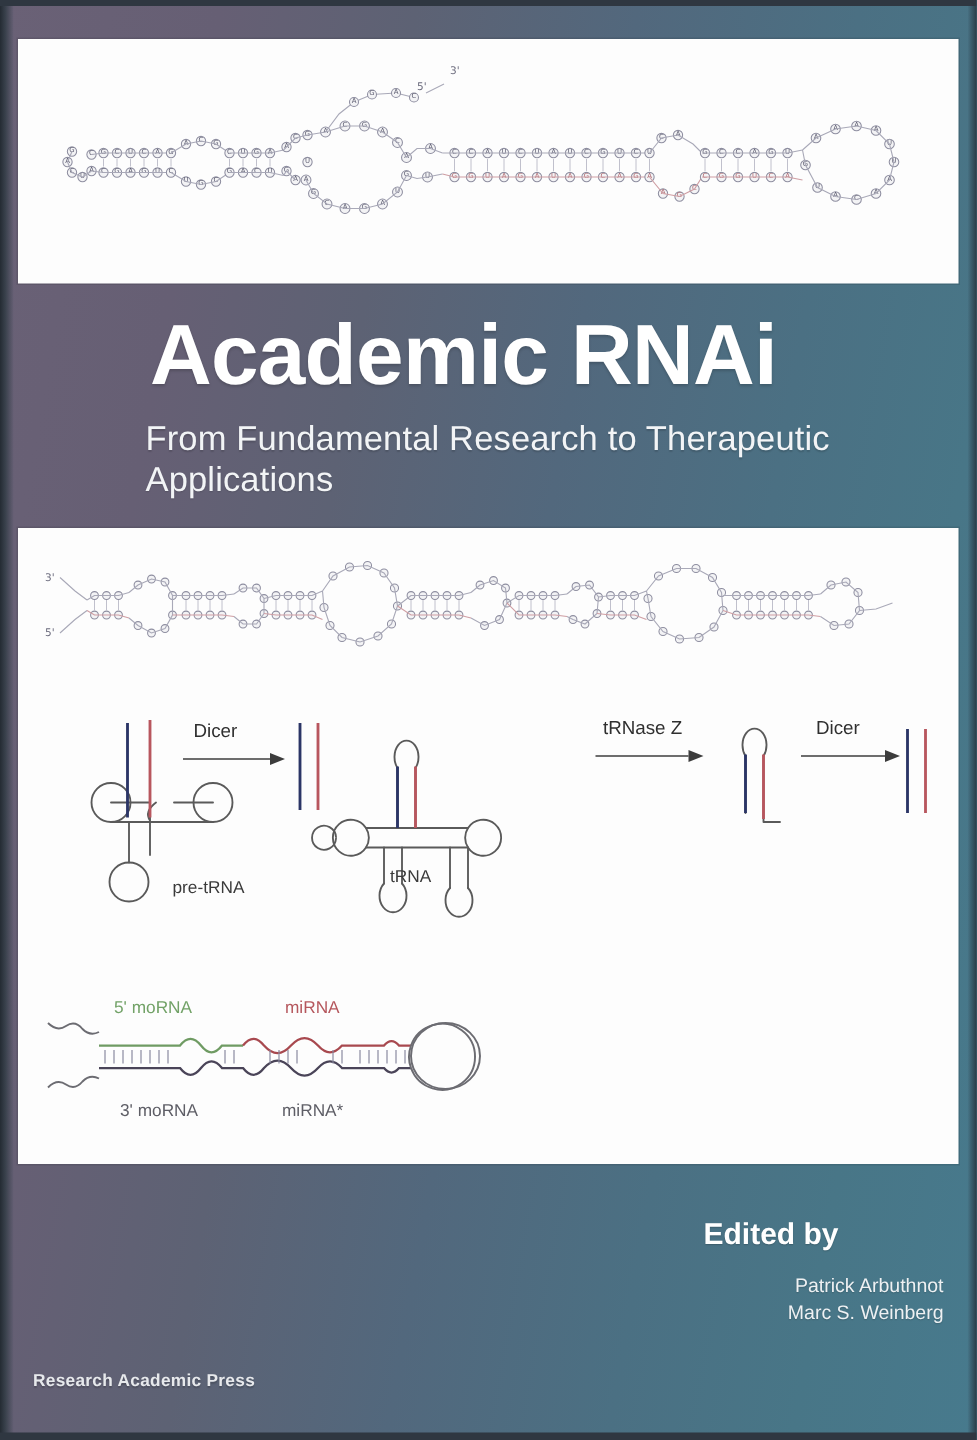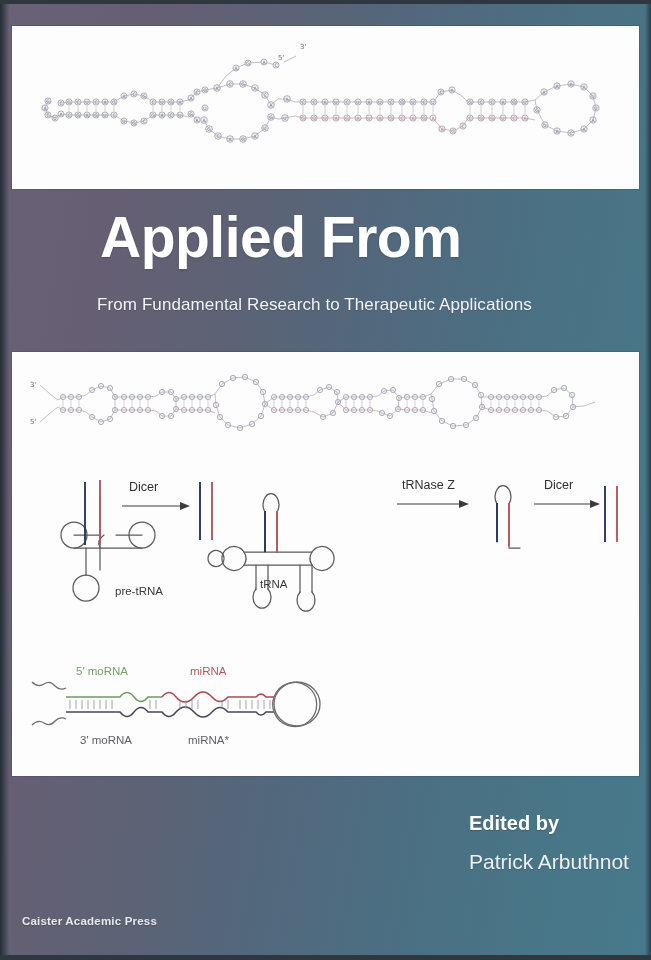--- a/index.html
+++ b/index.html
@@ -88,22 +88,22 @@
     font-size: 57px;
     font-weight: bold;
     color: #ffffff;
     letter-spacing: -0.5px;
     line-height: 1;
     text-shadow: 0 1px 2px rgba(0,0,0,0.18);
   }
   #book-subtitle {
     position: absolute;
     left: 97px;
-    top: 100px;
-    font-size: 17px;
+    top: 84px;
+    font-size: 23px;
     color: #f2f4f6;
     letter-spacing: 0.1px;
     text-shadow: 0 1px 1px rgba(0,0,0,0.15);
   }
 
   
   #editors {
     position: absolute;
     right: 22px;
     top: 812px;
@@ -112,24 +112,25 @@
     z-index: 12;
   }
   #edited-by {
     font-size: 20px;
     font-weight: bold;
     color: #ffffff;
     margin-bottom: 13px;
     text-shadow: 0 1px 1px rgba(0,0,0,0.2);
   }
   .editor-name {
-    font-size: 21px;
+    font-size: 13px;
     color: #eef1f3;
     line-height: 1.35;
     text-shadow: 0 1px 1px rgba(0,0,0,0.18);
+    text-align: right;
   }
 
   
   #publisher {
     position: absolute;
     left: 22px;
     bottom: 33px;
     font-size: 11.5px;
     font-weight: bold;
     color: #e7e9ec;
@@ -483,21 +484,21 @@
         <circle class="ntA" cx="533" cy="99" r="3.2"></circle>
           <text class="nt-txt" x="533" y="99">U</text>
         <circle class="ntA" cx="525" cy="84" r="3.2"></circle>
           <text class="nt-txt" x="525" y="84">G</text>
         <path class="bb" d="M523 74 L532 66 L545 60 L559 58 L572 61 L581 70 L584 82 L581 94 L572 103 L559 107 L545 105 L533 99 L525 84 L523 74"></path>
       </g>
     </svg>
   </div>
 
   <div id="title-block">
-    <div id="book-title">Applied From</div>
+    <div id="book-title">Academic RNAi</div>
     <div id="book-subtitle">From Fundamental Research to Therapeutic Applications</div>
   </div>
 
   <div class="panel" id="panel-mid">
     <svg width="627" height="424" viewBox="0 0 627 424">
 
       <g>
         <text class="end-lbl" x="18" y="35">3'</text>
         <text class="end-lbl" x="18" y="72">5'</text>
         <path class="bb" d="M28 33 L38 42 L46 48"></path>
@@ -827,19 +828,20 @@
 
         <path class="mo-gray" d="M262 345 A22 22 0 1 1 262 360 A22 22 0 0 1 262 345" fill="none"></path>
         <ellipse cx="285" cy="352" rx="23" ry="22" fill="none" stroke="#6c6c72" stroke-width="1.3"></ellipse>
       </g>
     </svg>
   </div>
 
   <div id="editors">
     <div id="edited-by">Edited by</div>
     <div class="editor-name">Patrick Arbuthnot</div>
+    <div class="editor-name">Marc S. Weinberg</div>
   </div>
 
-  <div id="publisher">Caister Academic Press</div>
+  <div id="publisher">Research Academic Press</div>
 
   <div class="spine"></div>
   <div class="right-edge"></div>
 </div>
 
 </body></html>

